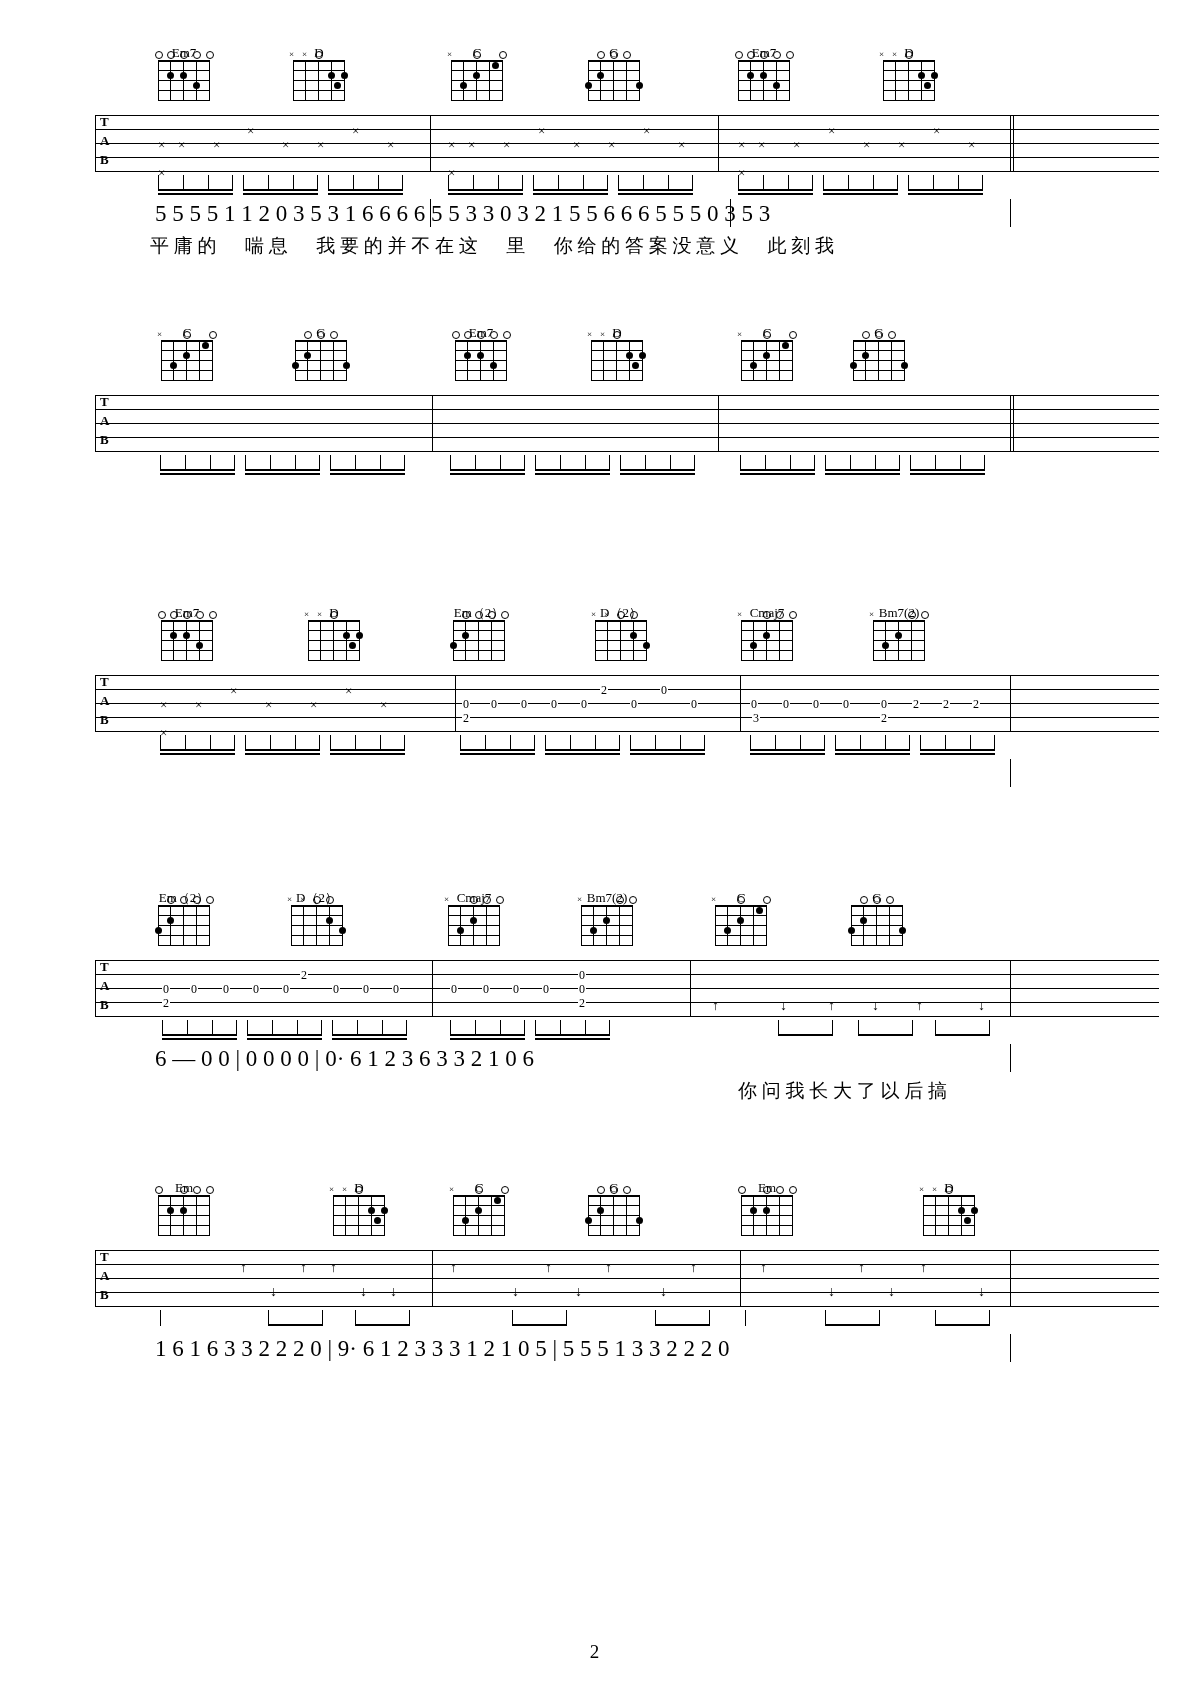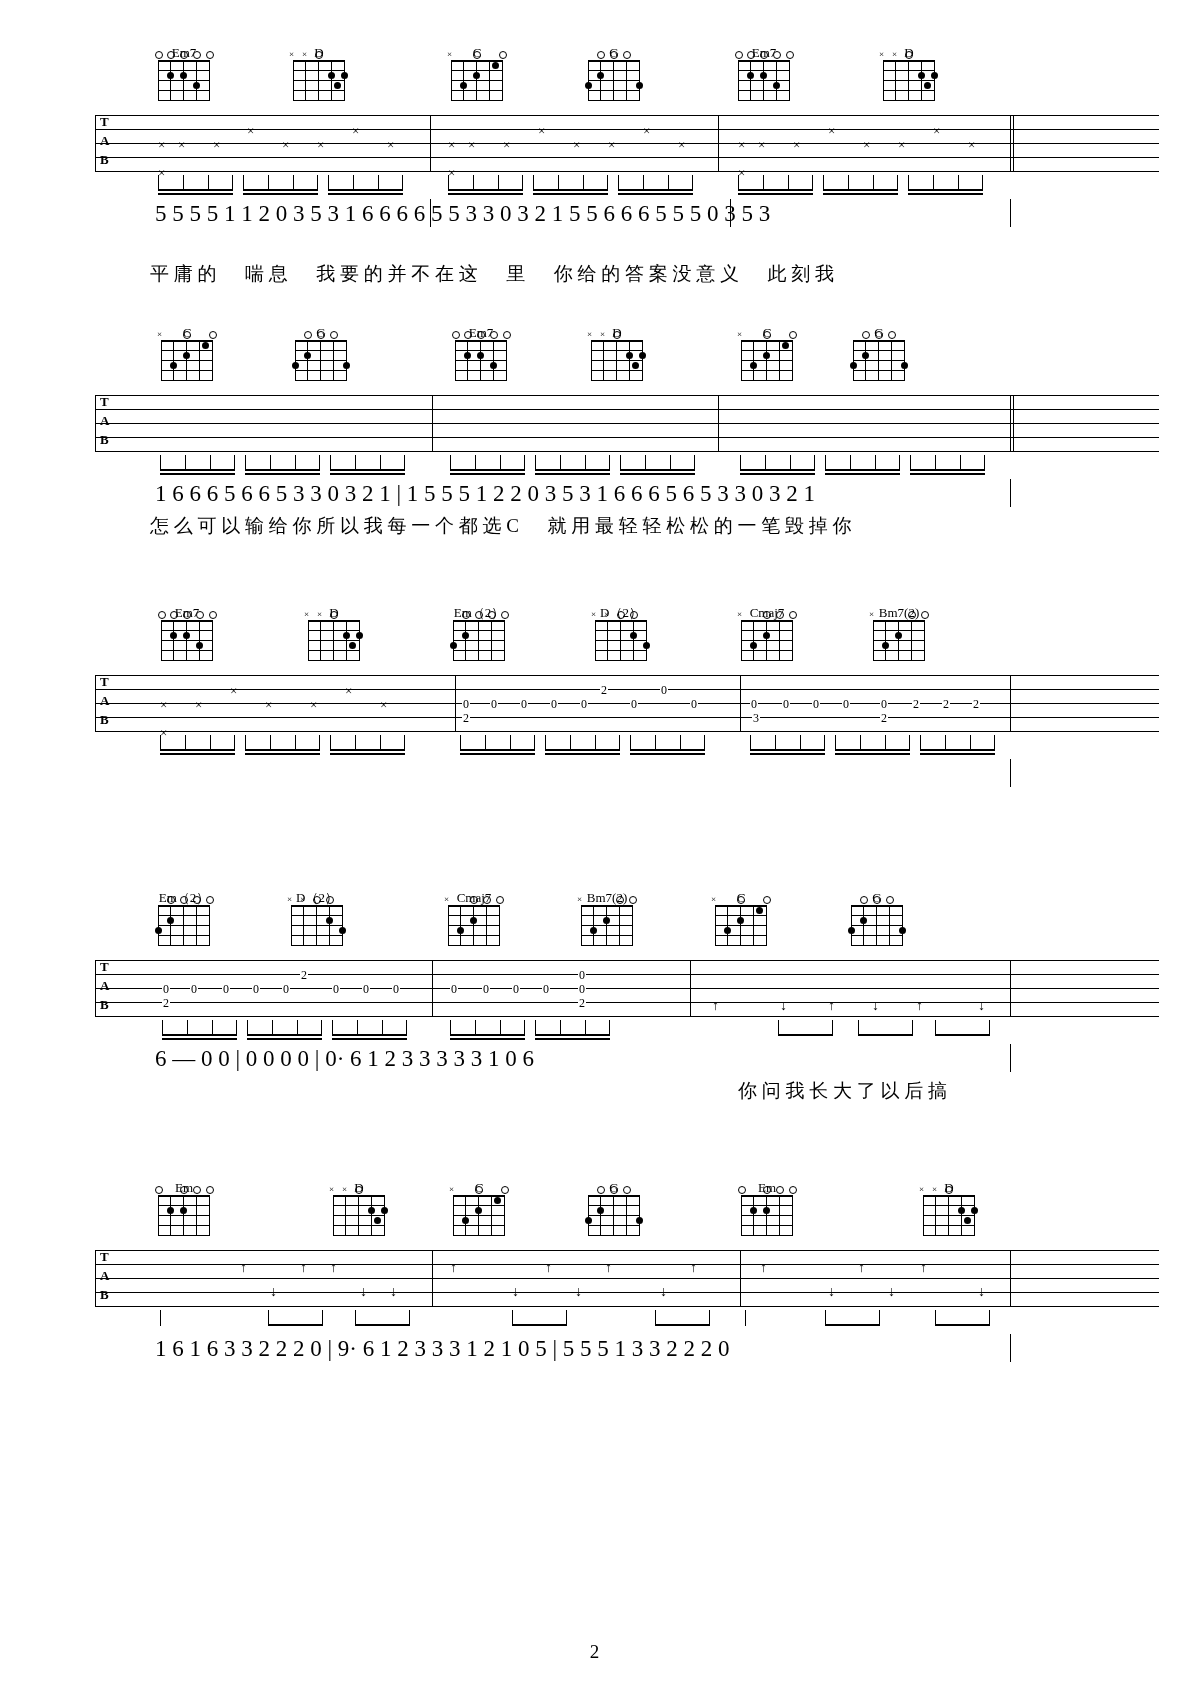--- a/index.html
+++ b/index.html
@@ -281,21 +281,21 @@
       <div class="stem" style="left:873px;top:60px;height:16px;"></div>
       <div class="stem" style="left:897px;top:60px;height:16px;"></div>
       <div class="stem" style="left:908px;top:60px;height:16px;"></div>
       <div class="stem" style="left:933px;top:60px;height:16px;"></div>
       <div class="stem" style="left:958px;top:60px;height:16px;"></div>
       <div class="stem" style="left:982px;top:60px;height:16px;"></div>
     </div>
 
     <div class="notes" style="height:64px;">
       <div class="nrow" style="left:155px;top:0;">5 5 5 5 1 1  2    0 3 5 3   1 6 6 6 6 5 5 3 3    0 3 2 1   5 5  6 6 6 5 5 5    0 3 5 3</div>
-      <div class="lrow" style="left:150px;top:32px;margin-top:28px;">平 庸 的 　 喘 息 　 我 要 的 并 不 在 这 　 里 　 你 给 的 答 案 没 意 义 　 此 刻 我</div>
+      <div class="lrow" style="left:150px;top:32px;">平 庸 的 　 喘 息 　 我 要 的 并 不 在 这 　 里 　 你 给 的 答 案 没 意 义 　 此 刻 我</div>
       <div class="bar" style="left:730px;top:-2px;height:28px;"></div>
       <div class="bar" style="left:1010px;top:-2px;height:28px;"></div>
       <div class="bar" style="left:430px;top:-2px;height:28px;"></div>
     </div>
   </div>
 
   <div class="system" style="position:absolute;left:0;top:325px;width:1189px;">
     <div class="chordrow">
       <div class="chord" style="left:158px;">
         <div class="cname">C</div>
@@ -492,25 +492,20 @@
       <div class="stem" style="left:825px;top:60px;height:16px;"></div>
       <div class="stem" style="left:850px;top:60px;height:16px;"></div>
       <div class="stem" style="left:875px;top:60px;height:16px;"></div>
       <div class="stem" style="left:899px;top:60px;height:16px;"></div>
       <div class="stem" style="left:910px;top:60px;height:16px;"></div>
       <div class="stem" style="left:935px;top:60px;height:16px;"></div>
       <div class="stem" style="left:960px;top:60px;height:16px;"></div>
       <div class="stem" style="left:984px;top:60px;height:16px;"></div>
     </div>
 
-    <div class="notes" style="height:64px;">
-      <div class="nrow" style="left:155px;top:0;">1 6 6 6 5  6 6 5 3 3 0 3 2 1 | 1 5 5 5 1 2 2    0 3 5 3   1 6 6 6 5  6 5 3 3 0 3 2 1</div>
-      <div class="lrow" style="left:150px;top:32px;">怎 么 可 以 输 给 你 所 以 我 每 一 个 都 选 C 　 就 用 最 轻 轻 松 松 的 一 笔 毁 掉 你</div>
-      <div class="bar" style="left:1010px;top:-2px;height:28px;"></div>
-    </div>
   </div>
 
   <div class="system" style="position:absolute;left:0;top:605px;width:1189px;">
     <div class="chordrow">
       <div class="chord" style="left:158px;">
         <div class="cname">Em7</div>
         <div class="grid">
           <div class="nut"></div>
           <div class="vline" style="left:0;"></div>
             <div class="vline" style="left:12px;"></div>
@@ -943,21 +938,21 @@
       <div class="stem" style="left:609px;top:60px;height:16px;"></div>
       <div class="stem" style="left:778px;top:60px;height:16px;"></div>
       <div class="stem" style="left:832px;top:60px;height:16px;"></div>
       <div class="stem" style="left:858px;top:60px;height:16px;"></div>
       <div class="stem" style="left:912px;top:60px;height:16px;"></div>
       <div class="stem" style="left:935px;top:60px;height:16px;"></div>
       <div class="stem" style="left:989px;top:60px;height:16px;"></div>
     </div>
 
     <div class="notes" style="height:64px;">
-      <div class="nrow" style="left:155px;top:0;">6  —  0   0   | 0   0   0   0   | 0· 6 1 2  3 3 3   3 3 1 0 6</div>
+      <div class="nrow" style="left:155px;top:0;">6  —  0   0   | 0   0   0   0   | 0· 6 1 2  3 6 3   3 2 1 0 6</div>
       <div class="lrow" style="left:738px;top:32px;">你 问 我 长 大 了 以 后 搞</div>
       <div class="bar" style="left:1010px;top:-2px;height:28px;"></div>
     </div>
   </div>
 
   <div class="system" style="position:absolute;left:0;top:1180px;width:1189px;">
     <div class="chordrow">
       <div class="chord" style="left:155px;">
         <div class="cname">Em</div>
         <div class="grid">

